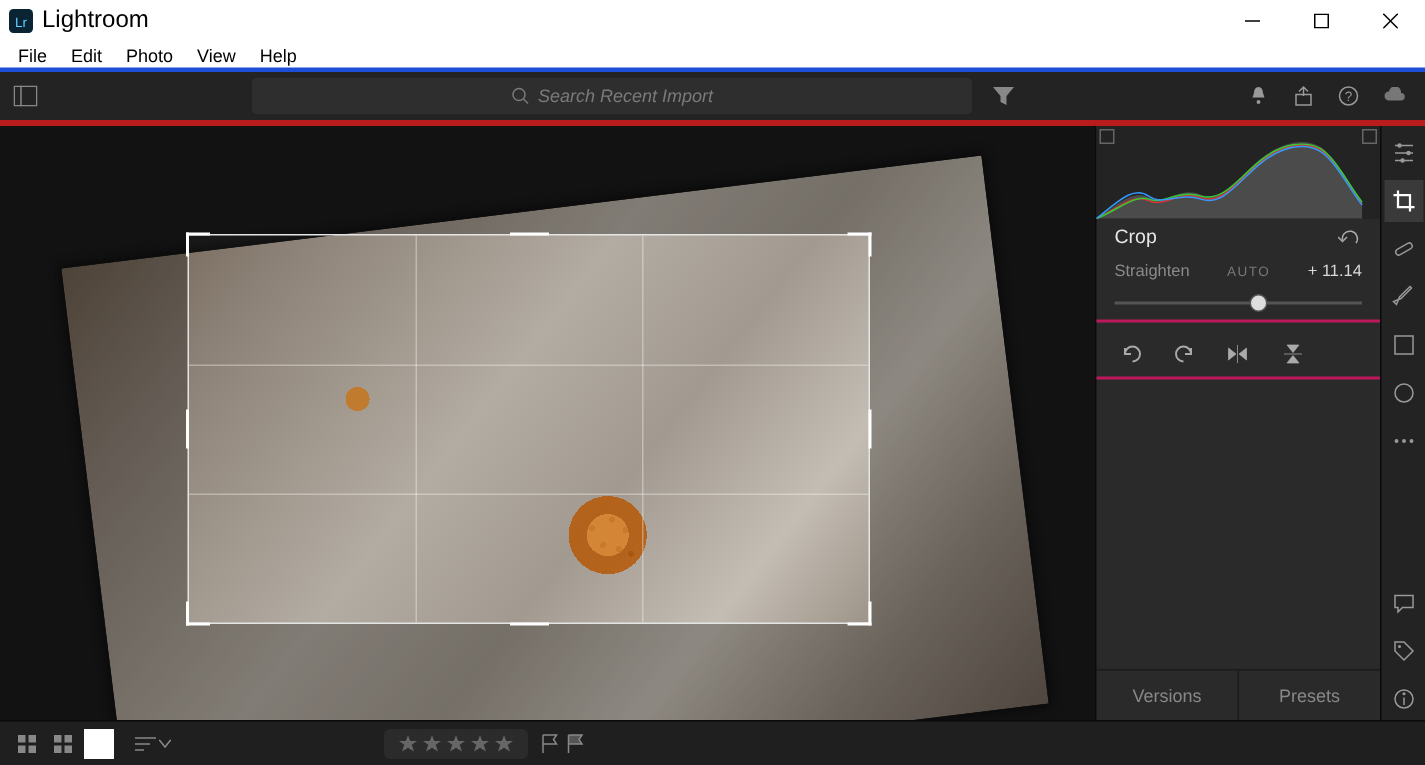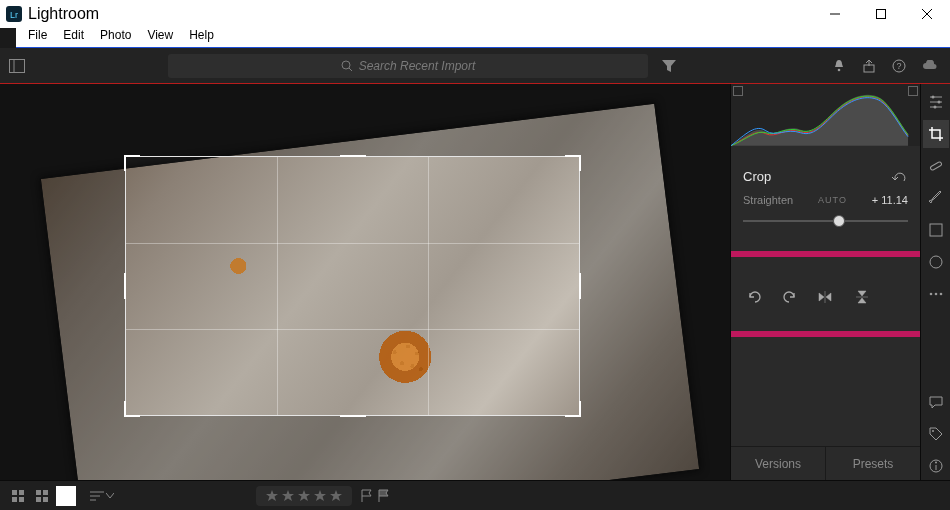--- a/index.html
+++ b/index.html
@@ -7,25 +7,25 @@
   svg { display:block; }
 
   
   .titlebar { height:28px; background:#fff; display:flex; align-items:center; color:#000; }
   .titlebar .app-icon { width:16px; height:16px; margin:0 6px; }
   .titlebar .title { font-size:16px; flex:0 0 auto; }
   .titlebar .spacer { flex:1; }
   .win-btn { width:46px; height:28px; display:flex; align-items:center; justify-content:center; }
 
   
-  .menubar { height:20px; background:#fff; display:flex; align-items:flex-start; color:#000; padding-left:4px; border-bottom:1px solid #1d4ed8;margin-left:16px;}
+  .menubar { height:20px; background:#fff; display:flex; align-items:center; color:#000; padding-left:4px; border-bottom:3px solid #1d4ed8;}
   .menu-item { padding:0 8px; font-size:12px; }
 
   
-  .headerbar { height:36px; background:#232323; display:flex; align-items:center; border-bottom:1px solid #b91c1c;}
+  .headerbar { height:36px; background:#232323; display:flex; align-items:center; border-bottom:4px solid #b91c1c;}
   .grid-toggle { width:34px; display:flex; justify-content:center; }
   .header-spacer-left { flex:1; }
   .search-box { width:480px; height:24px; background:#2e2e2e; border-radius:3px; display:flex; align-items:center; justify-content:center; color:#7a7a7a; font-style:italic; font-size:12px; gap:6px;}
   .filter-btn { width:42px; display:flex; justify-content:center; }
   .header-spacer-right { flex:1; }
   .header-icons { display:flex; align-items:center; gap:0; padding-right:6px; }
   .header-icons .hicon { width:30px; height:36px; display:flex; align-items:center; justify-content:center; }
 
   
   .main-row { display:flex; height:calc(510px - 28px - 20px - 36px - 30px); background:#1b1b1b; }
@@ -64,21 +64,21 @@
   .h-l{left:-2px;top:50%;transform:translateY(-50%);border-top:none;border-bottom:none;border-right:none;width:6px;height:26px}
   .h-r{right:-2px;top:50%;transform:translateY(-50%);border-top:none;border-bottom:none;border-left:none;width:6px;height:26px}
 
   
   .right-panel { width:190px; background:#2a2a2a; display:flex; flex-direction:column; border-left:1px solid #0a0a0a;}
   .histogram-wrap { position:relative; height:62px; background:#232323; }
   .histogram-wrap .sq { position:absolute; top:2px; width:10px; height:10px; border:1px solid #666;}
   .histogram-wrap .sq.l{left:2px} .histogram-wrap .sq.r{right:2px}
   .histogram-svg { position:absolute; inset:0; }
 
-  .panel-section { padding:23px 12px; border-bottom:6px solid #be185d; }
+  .panel-section { padding:4px 12px; border-bottom:2px solid #be185d; }
   .panel-header { display:flex; align-items:center; justify-content:space-between; font-size:13px; color:#e6e6e6; margin-bottom:10px;}
   .row-flex { display:flex; align-items:center; justify-content:space-between; font-size:11px; color:#8a8a8a; margin-bottom:8px;}
   .row-flex .val { color:#d8d8d8; }
   .lock-icons { display:flex; gap:6px; }
   .auto-btn { font-size:9px; letter-spacing:1px; color:#777; }
   .sval { color:#d8d8d8; font-size:11px;}
   .slider-track { position:relative; height:14px; }
   .slider-track .track { position:absolute; left:0; right:0; top:6px; height:2px; background:#555;}
   .slider-track .knob { position:absolute; top:1px; width:12px; height:12px; border-radius:50%; background:#ddd; border:1px solid #555; transform:translateX(-50%);}
 

